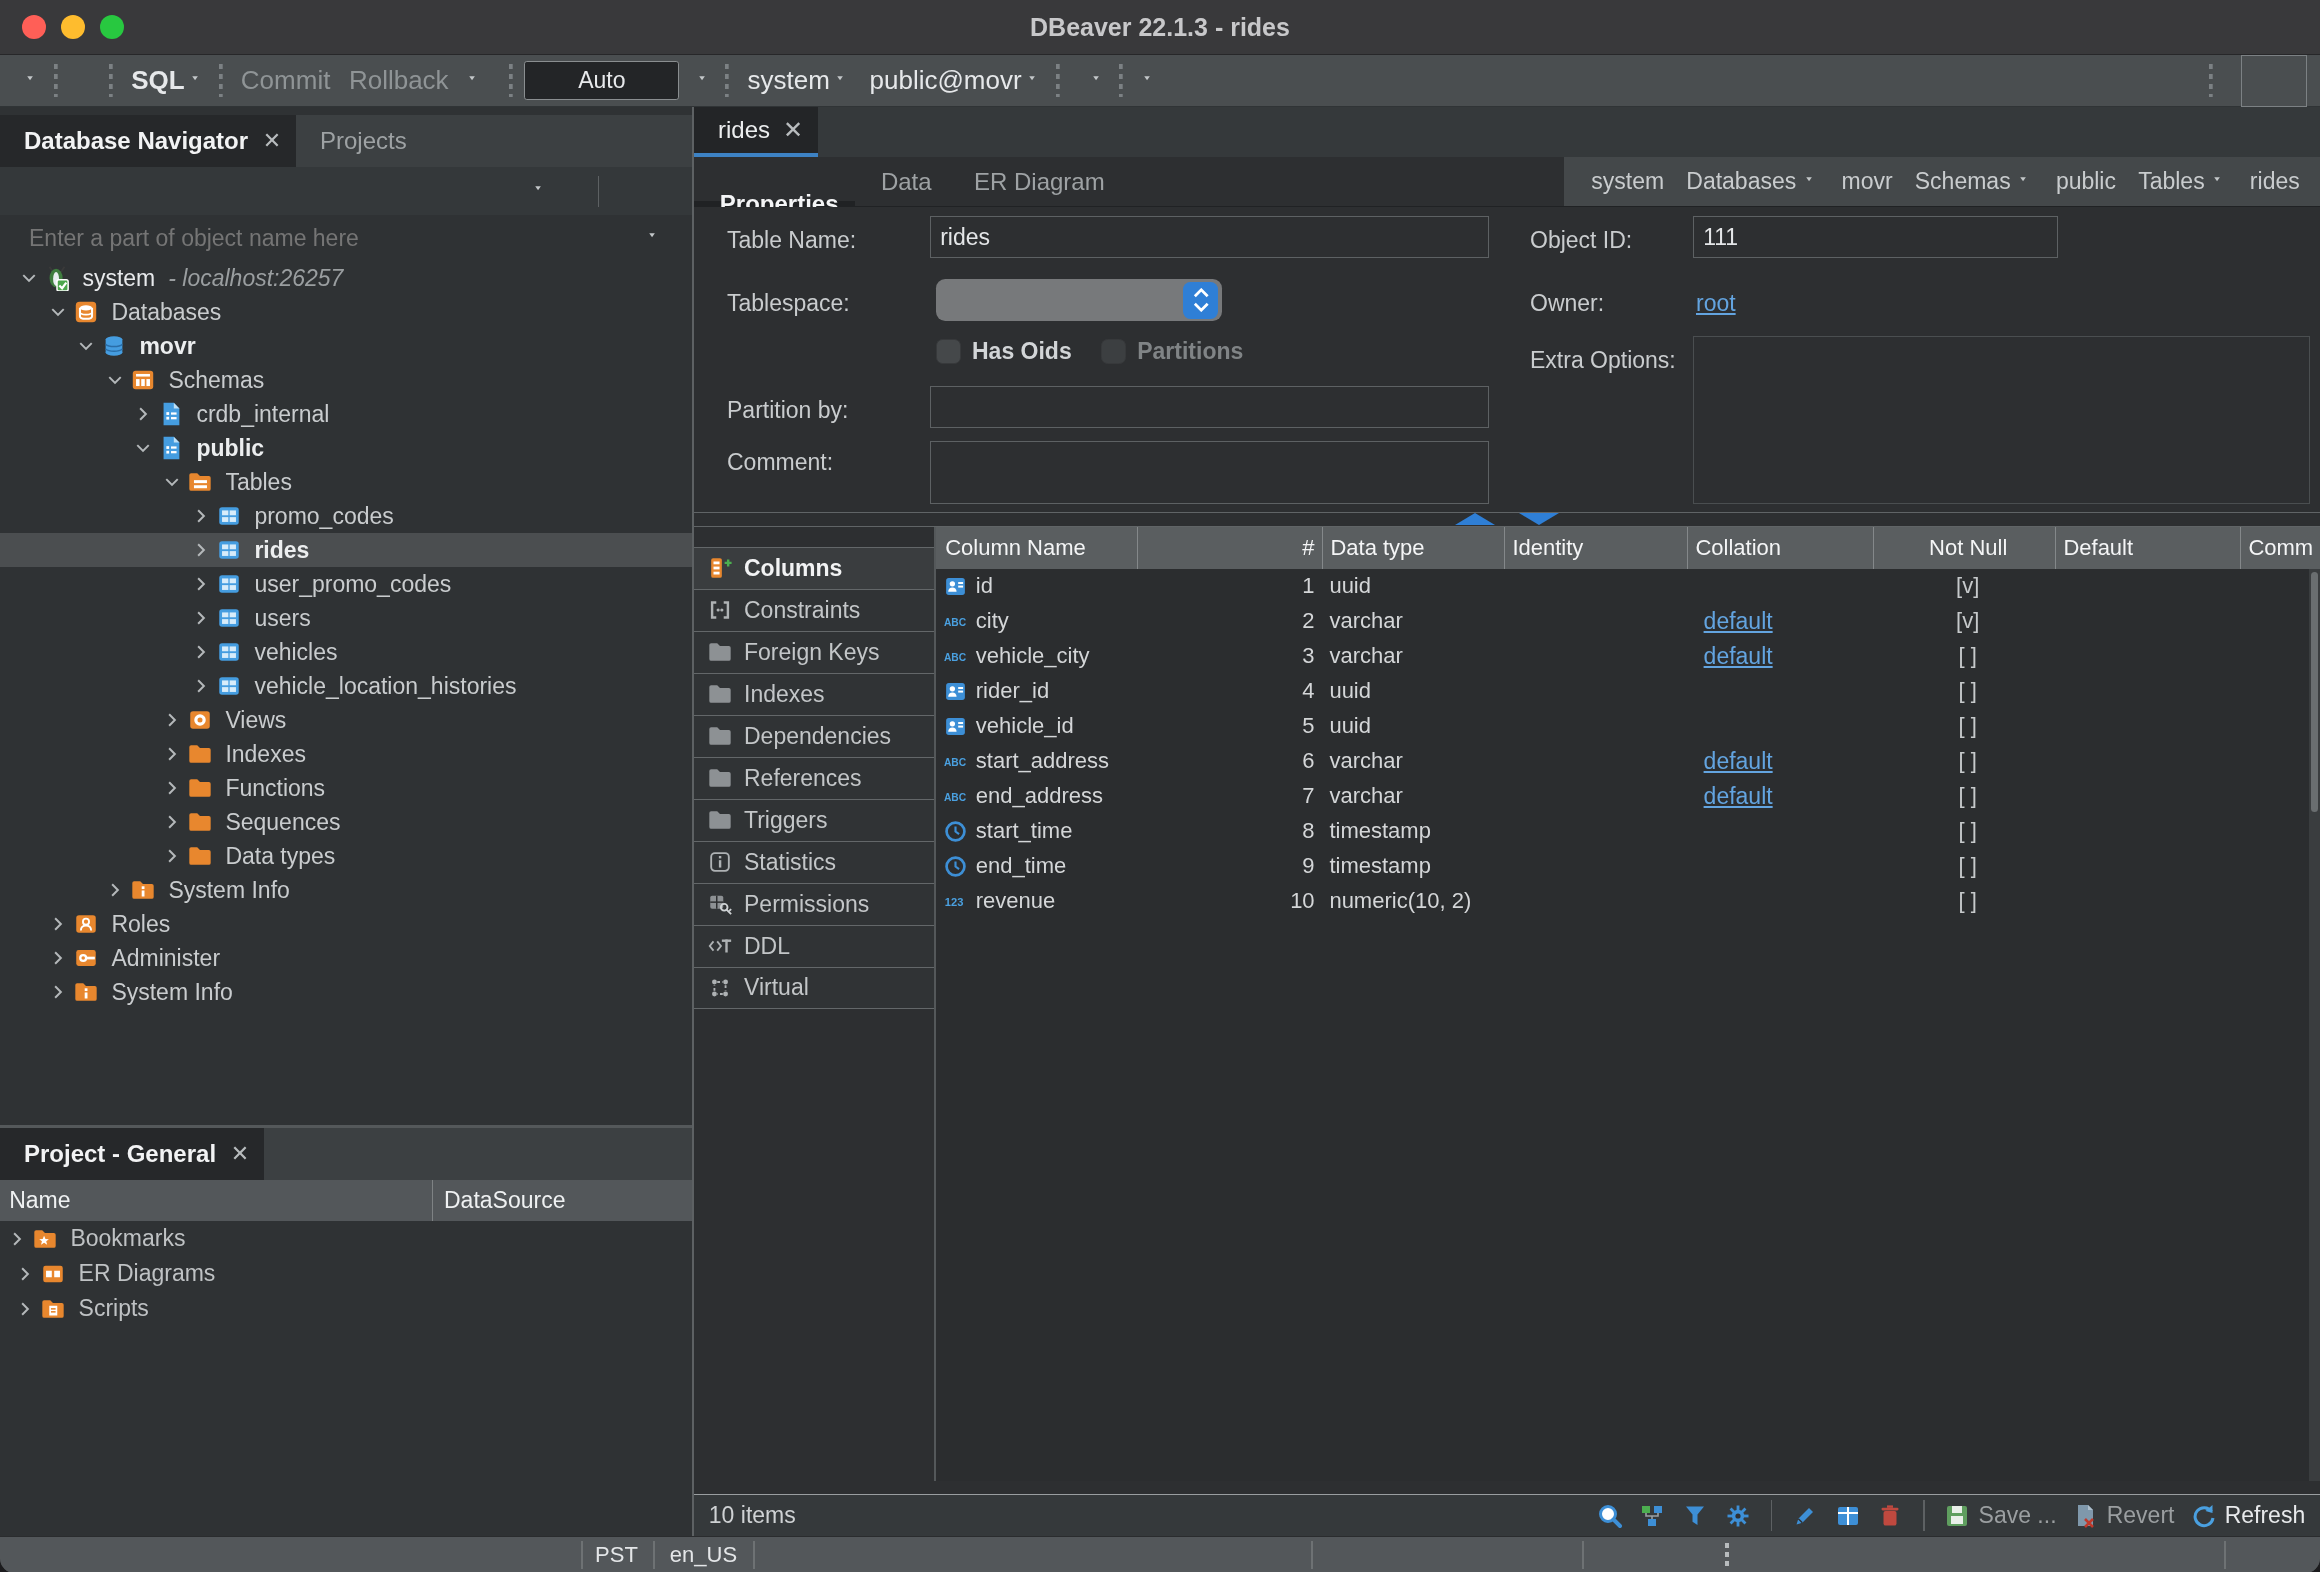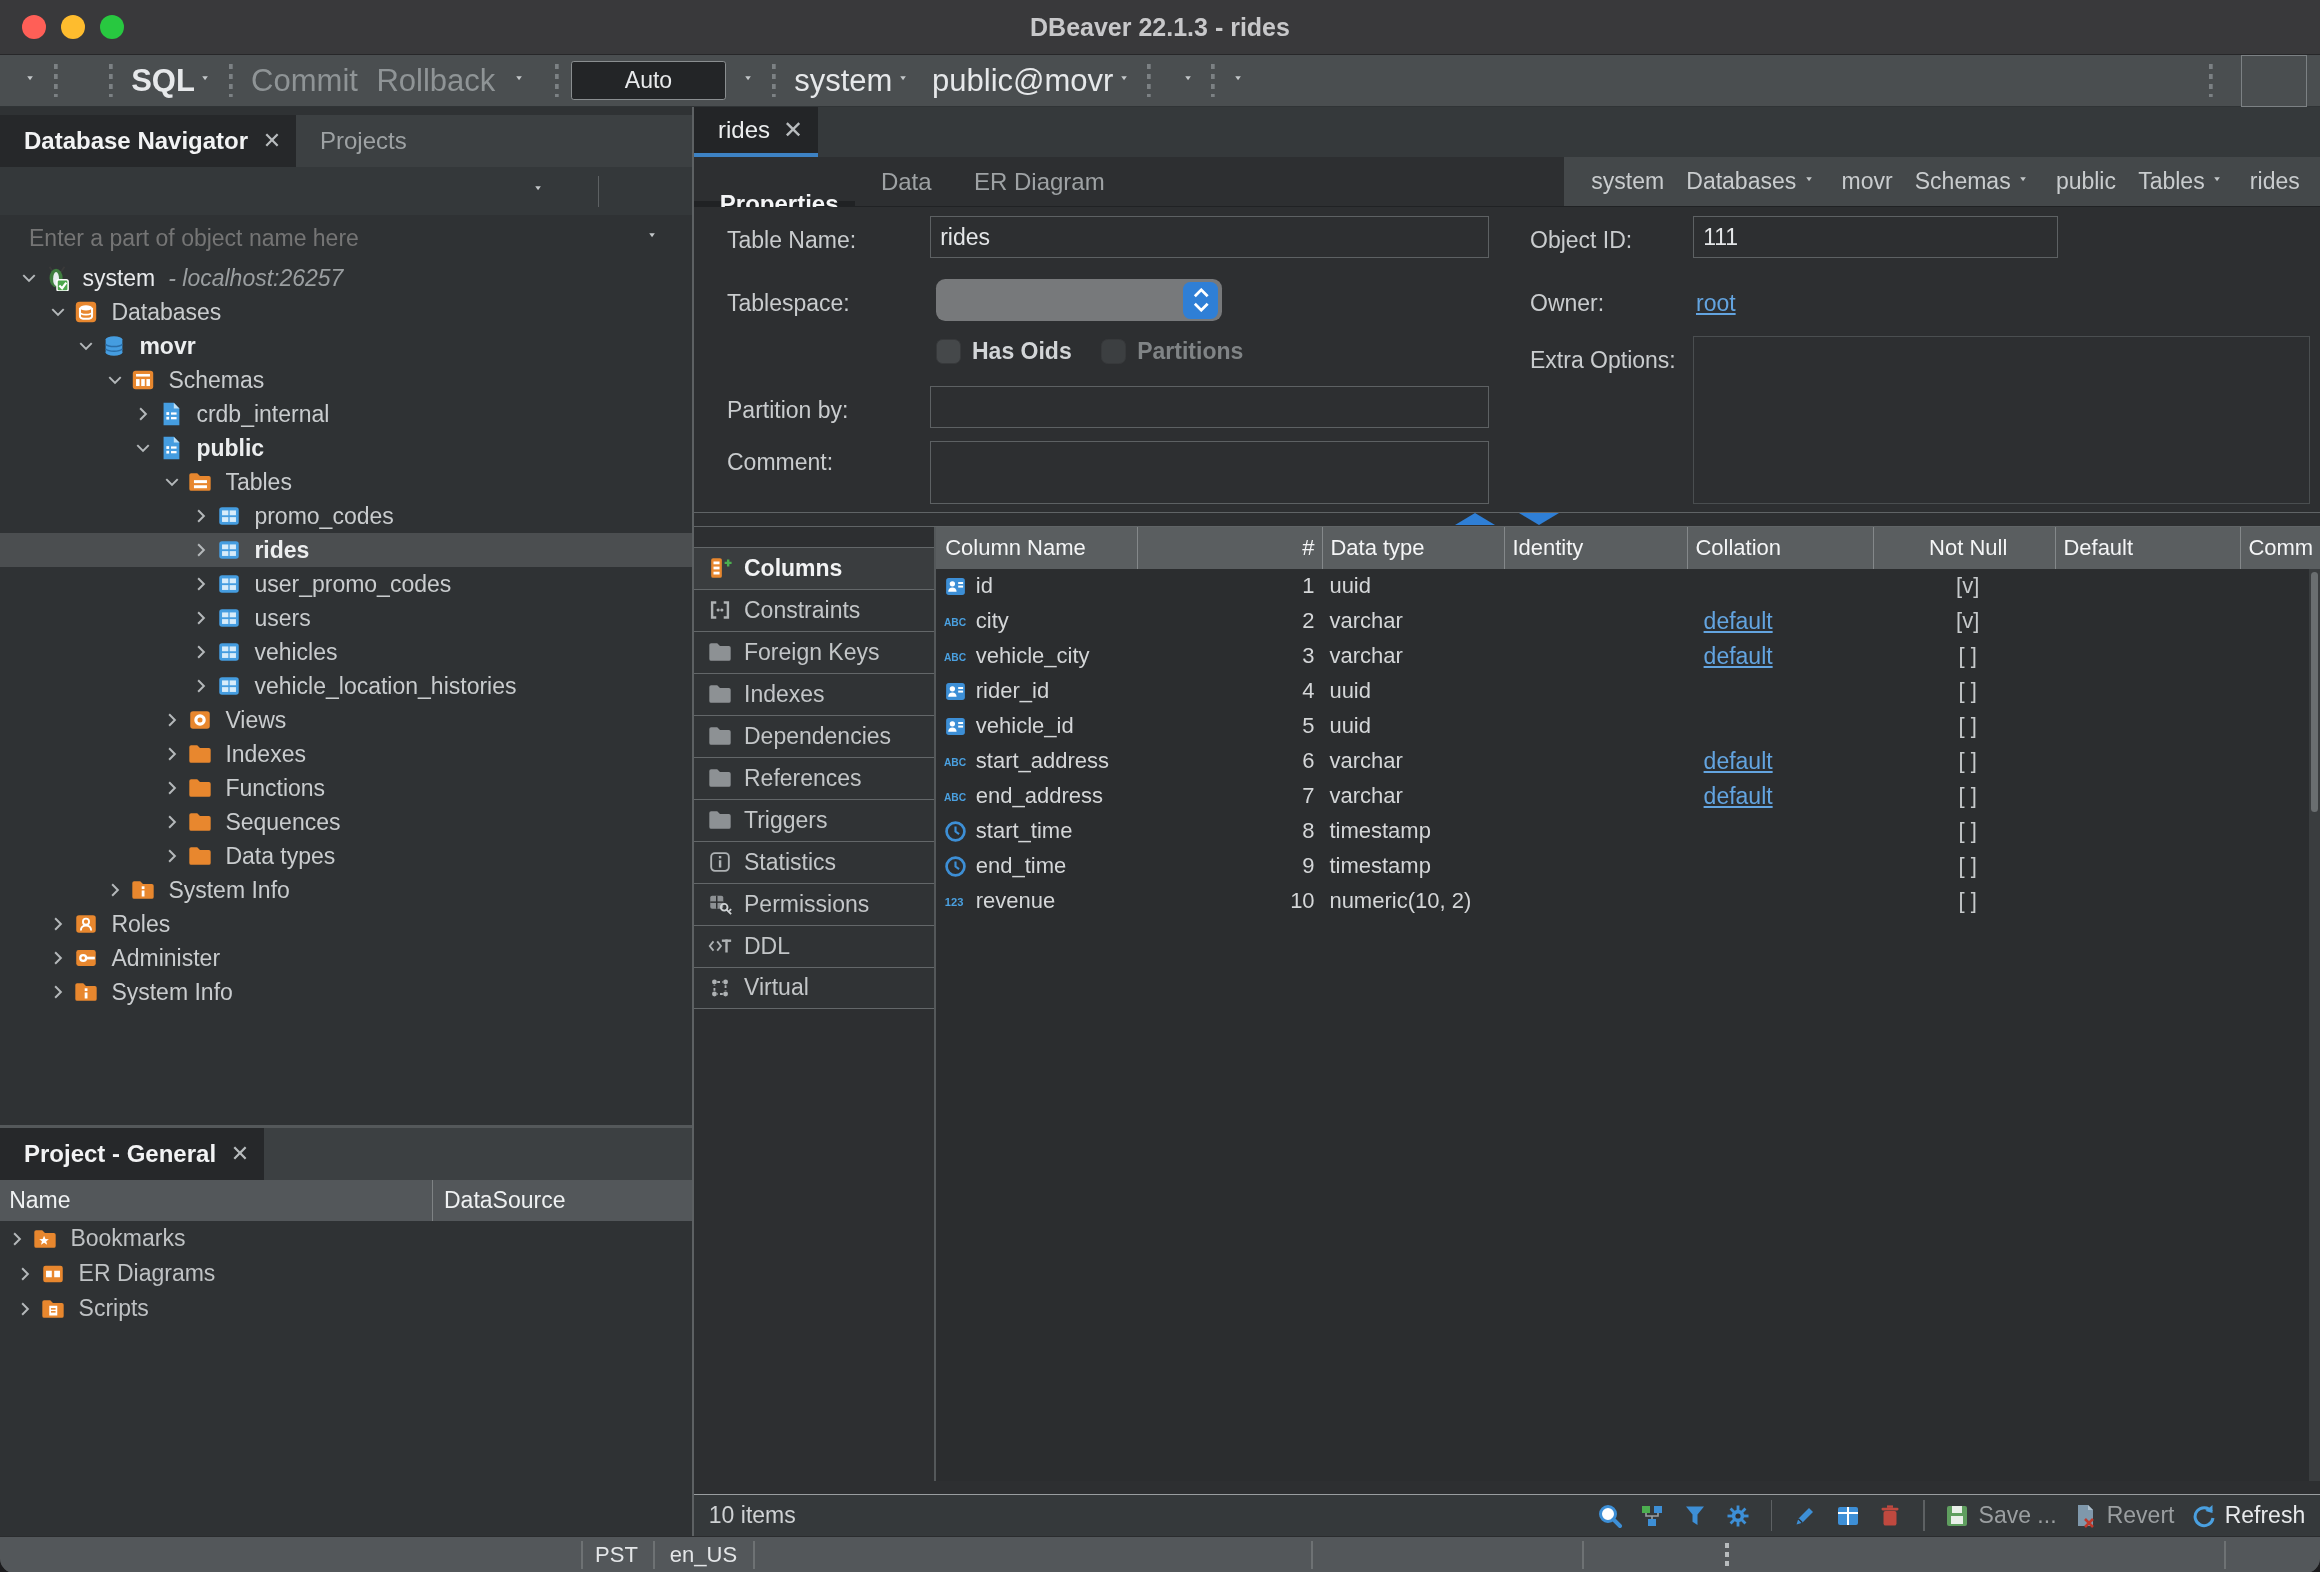--- a/index.html
+++ b/index.html
@@ -17,21 +17,21 @@
   .win-title { position:absolute; left:0; right:0; text-align:center; font-size:25px;
                font-weight:bold; color:#c8c8ca; }
 
   
   .toolbar { height:52px; background:#4a4e50; border-bottom:1.8px solid #303436;
              display:flex; align-items:center; padding:0 13px; flex:none; }
   .tbtn { display:flex; align-items:center; gap:5.5px; padding:0 6.5px; height:41px; }
   .tdiv { width:5.5px; height:33px; margin:0 5.5px;
           background-image:repeating-linear-gradient(#7c8184 0 4.6px, transparent 4.6px 10px);
           background-size:3.7px 100%; background-repeat:no-repeat; background-position:center; }
-  .tlabel { font-size:31px; color:#e6e8ea; font-weight:bold; }
+  .tlabel { font-size:26px; color:#e6e8ea; font-weight:bold; }
   .tlabel.dim { color:#8f9496; font-weight:normal; }
   .tlabel.reg { font-weight:normal; }
   .auto-combo { width:155px; height:39px; background:#232527; border:1.8px solid #8a8e90;
                 border-radius:2.8px; color:#e8eaec; font-size:23px; display:flex;
                 align-items:center; justify-content:center; margin:0 5.5px; }
   .t-spacer { flex:1; }
   .avatar-box { width:66px; height:52px; border:1.8px solid #7c8184; display:flex;
                 align-items:center; justify-content:center; margin-left:9.2px; }
 
   

